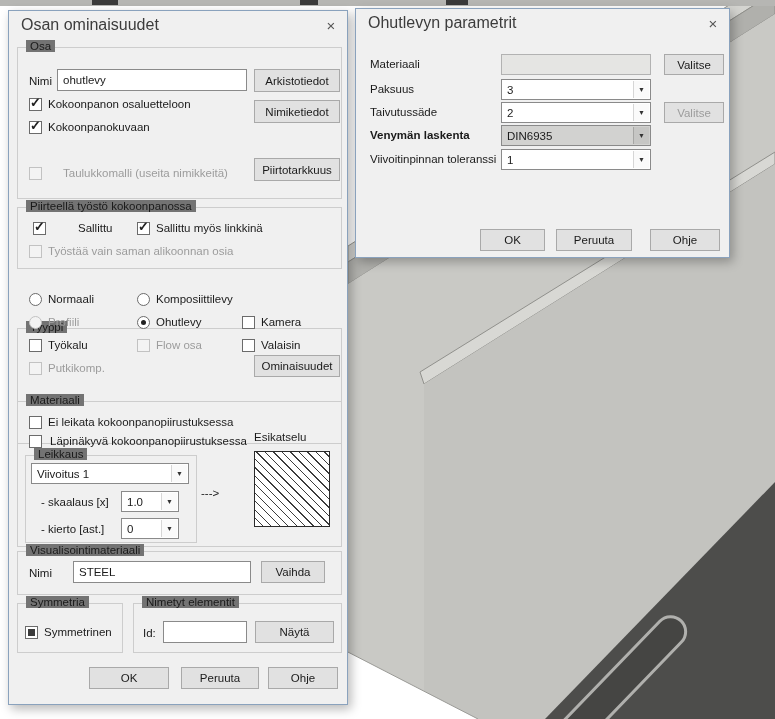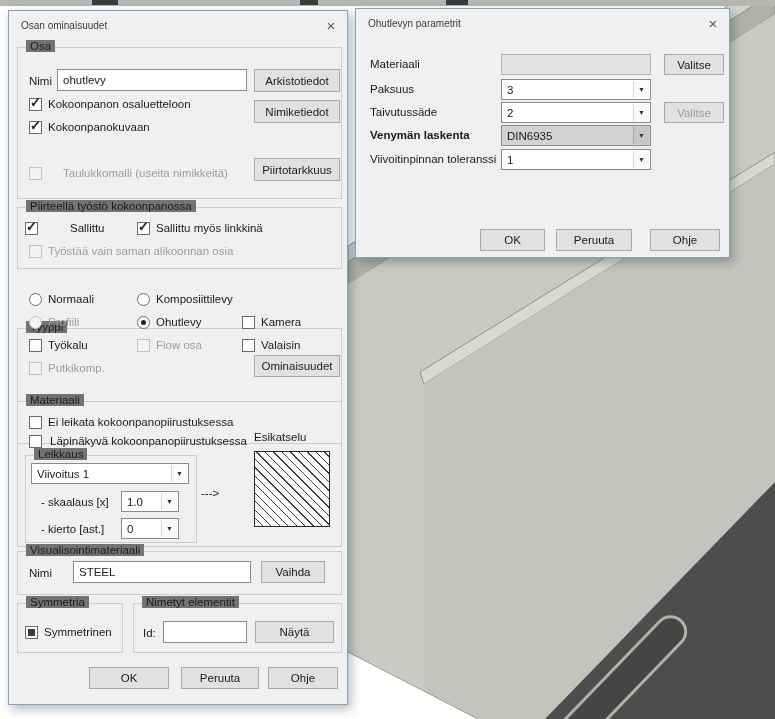--- a/index.html
+++ b/index.html
@@ -5,21 +5,21 @@
   *{margin:0;padding:0;box-sizing:border-box;}
   html,body{width:775px;height:719px;}
   body{
     position:relative;overflow:hidden;background:#fff;
     font-family:"Liberation Sans",sans-serif;font-size:11.5px;color:#1a1a1a;
     cursor:default;
   }
   .bg{position:absolute;left:0;top:0;width:775px;height:719px;}
   .dialog{position:absolute;background:#f0f0f0;border:1px solid #8aa2bd;box-shadow:3px 4px 10px rgba(0,0,0,.28);}
   .titlebar{position:absolute;left:0;top:0;right:0;height:28px;display:flex;align-items:center;padding:0 12px;}
-  .title{font-size:10px;color:#3c3c3c;}
+  .title{font-size:16px;color:#3c3c3c;}
   .close{position:absolute;right:7px;top:5px;width:18px;height:18px;display:flex;align-items:center;justify-content:center;font-size:15px;color:#555;cursor:pointer;}
   .group{position:absolute;border:1px solid #cdcdcd;}
   .glabel{position:absolute;top:-8px;left:8px;background:#737373;padding:0 4px;white-space:nowrap;}
   .slabel{position:absolute;white-space:nowrap;}
   .btn{position:absolute;background:#e1e1e1;border:1px solid #a9a9a9;display:flex;align-items:center;justify-content:center;font-size:11.5px;cursor:pointer;white-space:nowrap;}
   .btn.dis{color:#9c9c9c;}
   .input{position:absolute;background:#fff;border:1px solid #8a8a8a;display:flex;align-items:center;padding:0 5px;font-size:11.5px;overflow:hidden;}
   .input.dis{background:#e5e5e3;border-color:#b2b2b2;}
   .combo{position:absolute;background:#fff;border:1px solid #8a8a8a;display:flex;align-items:center;padding:0 20px 0 5px;cursor:pointer;overflow:hidden;white-space:nowrap;}
   .combo .arrow{position:absolute;right:1px;top:1px;bottom:1px;width:16px;display:flex;align-items:center;justify-content:center;font-size:7px;color:#333;border-left:1px solid #d6d6d6;background:#fafafa;}
@@ -82,21 +82,21 @@
   </label>
   <label class="cbrow dis" style="left:20px;top:155px;gap:21px;">
     <span class="cb"></span>
     <span class="lbl">Taulukkomalli (useita nimikkeitä)</span>
   </label>
   <div class="btn" style="left:245px;top:147px;width:86px;height:23px;">Piirtotarkkuus</div>
 
   <div class="group" style="left:8px;top:196px;width:325px;height:62px;">
     <span class="glabel">Piirteellä työstö kokoonpanossa</span>
   </div>
-  <label class="cbrow checked" style="left:16px;top:210px;gap:32px;">
+  <label class="cbrow checked" style="left:24px;top:210px;gap:32px;">
     <span class="cb"></span>
     <span class="lbl">Sallittu</span>
   </label>
   <label class="cbrow checked" style="left:128px;top:210px;">
     <span class="cb"></span>
     <span class="lbl">Sallittu myös linkkinä</span>
   </label>
   <label class="cbrow dis" style="left:20px;top:233px;">
     <span class="cb"></span>
     <span class="lbl">Työstää vain saman alikoonnan osia</span>

